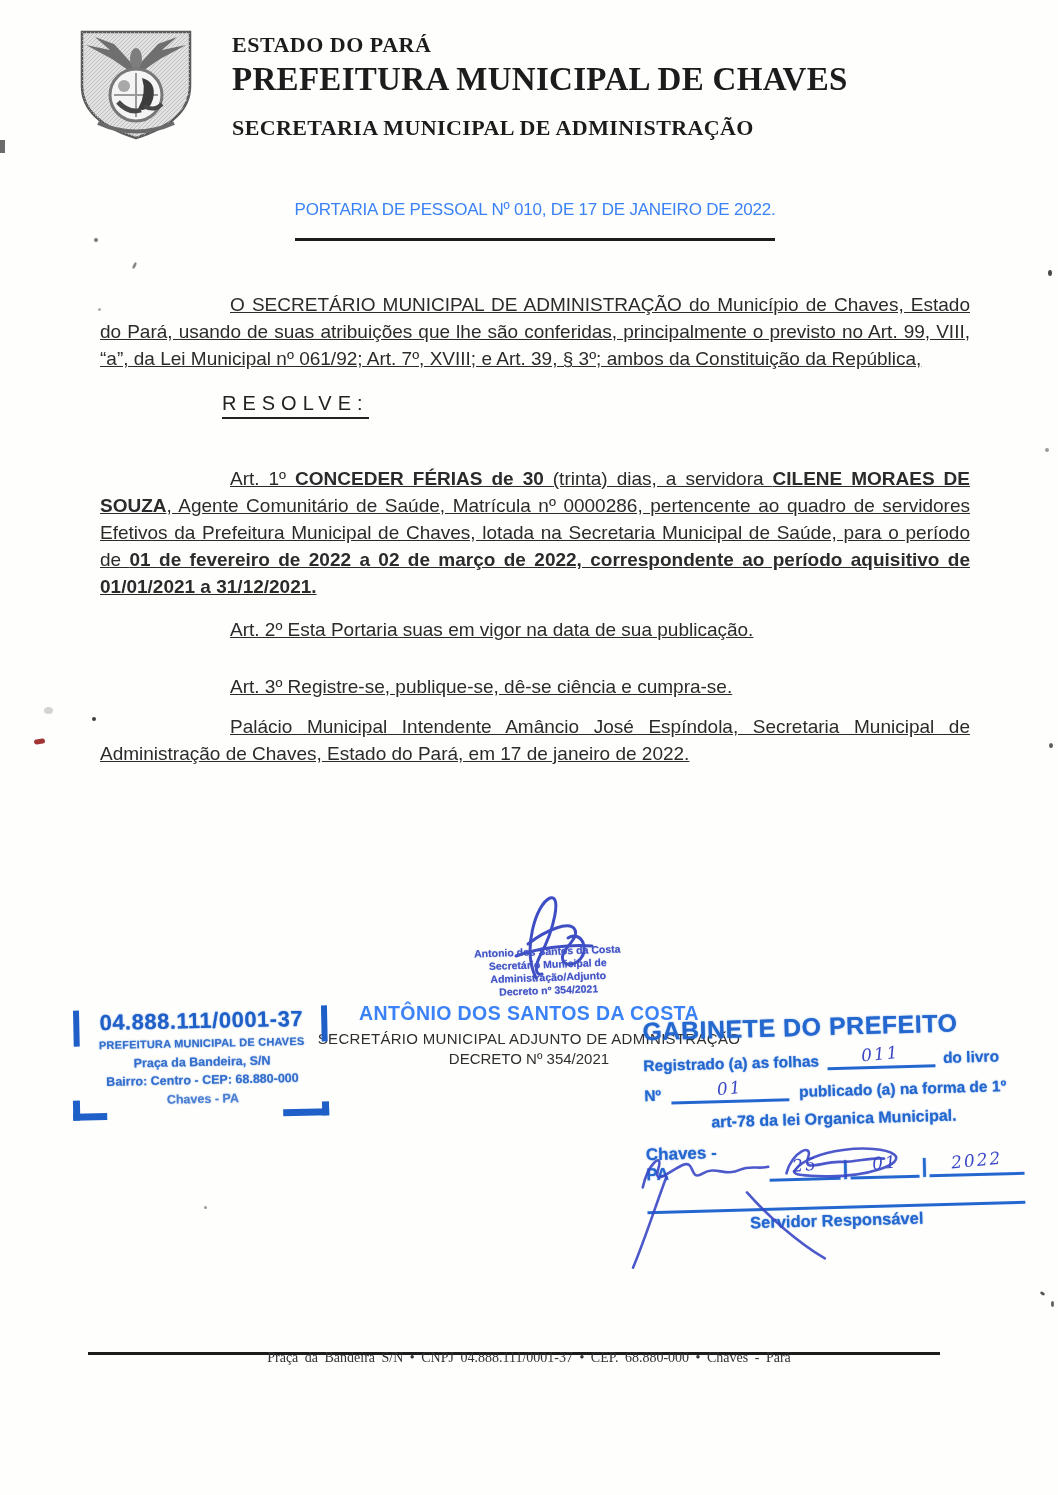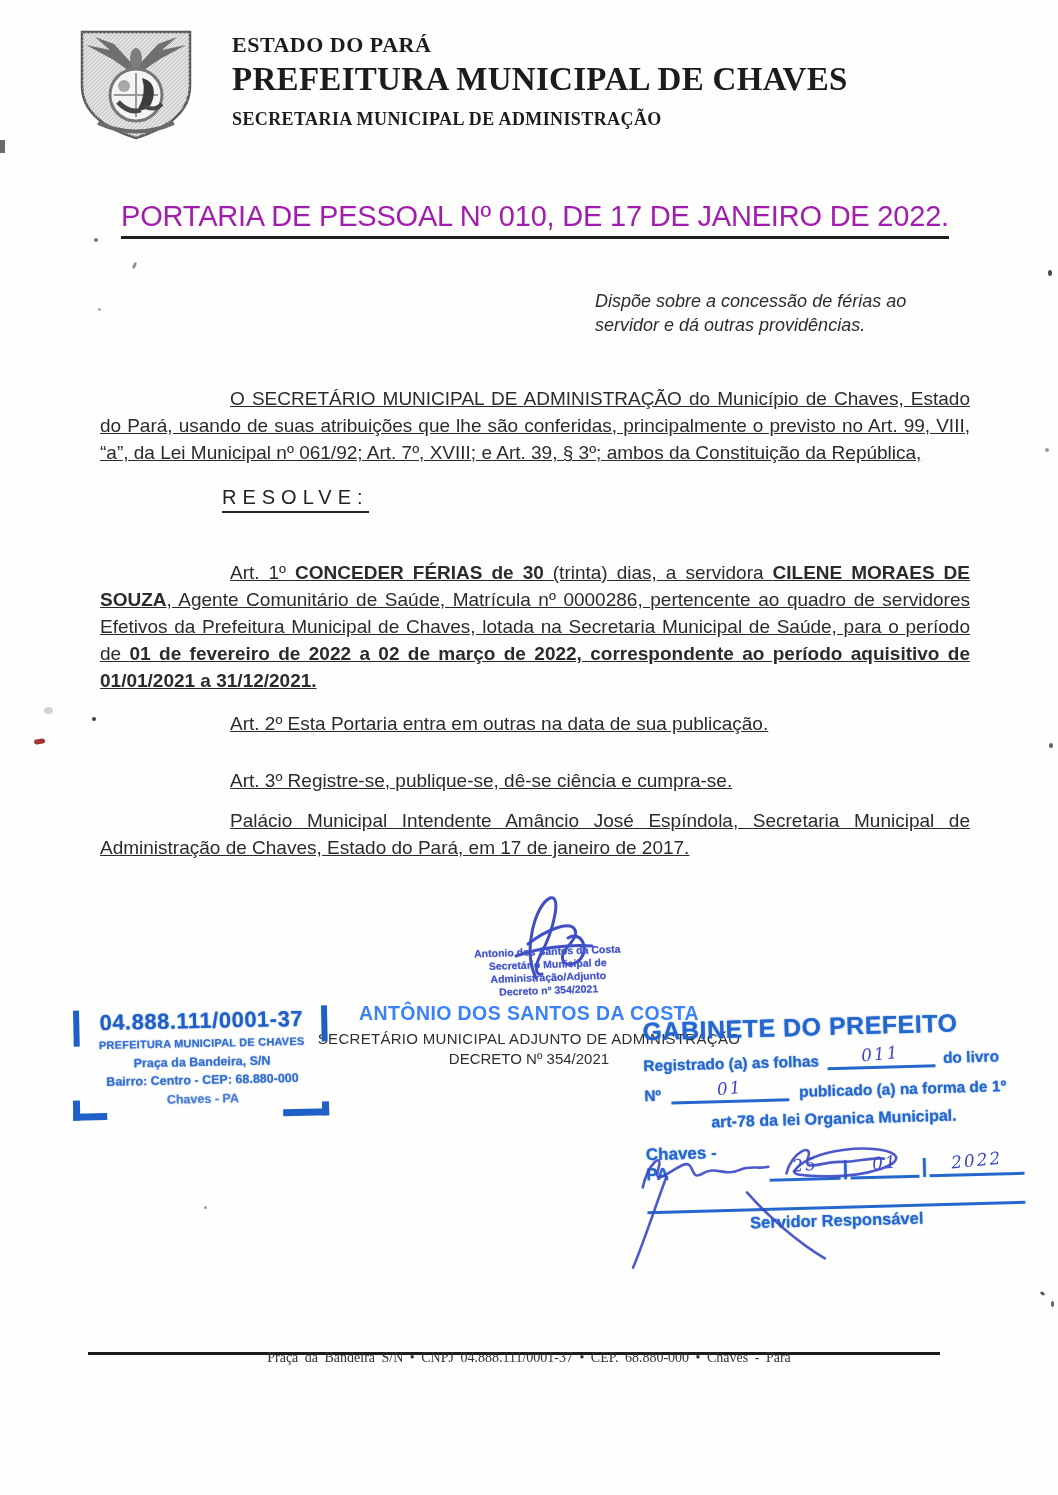--- a/index.html
+++ b/index.html
@@ -8,27 +8,27 @@
     position:relative; width:1058px; height:1495px; margin:0 auto;
     background:#fefefd; overflow:hidden;
     font-family:"Liberation Sans", sans-serif; color:#262626;
   }
   
   .header { position:absolute; top:28px; left:75px; display:flex; gap:35px; }
   .crest { width:122px; height:114px; }
   .header-text { padding-top:4px; font-family:"Liberation Serif", serif; font-weight:bold; color:#1c1c1c; }
   .h-state { font-size:22px; letter-spacing:.5px; }
   .h-muni  { font-size:33px; margin-top:3px; letter-spacing:.3px; }
-  .h-dept  { font-size:18px; margin-top:11px; letter-spacing:.4px; }
+  .h-dept  { font-size:22px; margin-top:17px; letter-spacing:.4px; }
   
   .doc { position:absolute; top:200px; left:0; width:1058px; padding:0 88px 0 100px; }
   .title-line { text-align:center; margin-bottom:50px; }
   .doc-title {
-    display:inline-block; font-size:29px; letter-spacing:-.2px; color:#a21caf;
-    border-bottom:3px solid #1d1d1d; padding-bottom:3px;
+    display:inline-block; font-size:17px; letter-spacing:-.2px; color:#3b82f6;
+    border-bottom:3px solid #1d1d1d; padding-bottom:18px;
   }
   .epigraph {
     margin-left:495px; width:345px; font-style:italic; font-size:18px;
     line-height:24px; color:#2c2c2c; margin-bottom:48px;
   }
   .para { font-size:19px; line-height:27px; text-align:justify; color:#2b2b2b;text-decoration:underline; }
   .indent { text-indent:130px; }
   .preamble { margin-bottom:20px; }
   .resolve-wrap { margin:12px 0 46px 122px; }
   .resolve {
@@ -148,29 +148,28 @@
       <div class="h-state">ESTADO DO PARÁ</div>
       <div class="h-muni">PREFEITURA MUNICIPAL DE CHAVES</div>
       <div class="h-dept">SECRETARIA MUNICIPAL DE ADMINISTRAÇÃO</div>
     </div>
   </div>
 
   <div class="doc">
     <div class="title-line">
       <span class="doc-title">PORTARIA DE PESSOAL Nº 010, DE 17 DE JANEIRO DE 2022.</span>
     </div>
-    <div class="epigraph">Dispõe sobre a concessão de férias ao servidor e dá outras providências.</div>
     <p class="para indent preamble"><span>O SECRETÁRIO MUNICIPAL DE ADMINISTRAÇÃO do Município de Chaves, Estado do Pará, usando de suas atribuições que lhe são conferidas, principalmente o previsto no Art. 99, VIII, “a”, da Lei Municipal nº 061/92; Art. 7º, XVIII; e Art. 39, § 3º; ambos da Constituição da República,</span></p>
     <div class="resolve-wrap">
       <span class="resolve">RESOLVE:</span>
     </div>
     <p class="para indent art1"><span>Art. 1º </span><span style="font-weight: bold;">CONCEDER FÉRIAS de 30 </span><span>(trinta) dias, a servidora </span><span style="font-weight: bold;">CILENE MORAES DE SOUZA</span><span>, Agente Comunitário de Saúde, Matrícula nº 0000286, pertencente ao quadro de servidores Efetivos da Prefeitura Municipal de Chaves, lotada na Secretaria Municipal de Saúde, para o período de </span><span style="font-weight: bold;">01 de fevereiro de 2022 a 02 de março de 2022, correspondente ao período aquisitivo de 01/01/2021 a 31/12/2021.</span></p>
-    <p class="para indent art2">Art. 2º Esta Portaria entra em outras na data de sua publicação.</p>
+    <p class="para indent art2">Art. 2º Esta Portaria suas em vigor na data de sua publicação.</p>
     <p class="para indent art3">Art. 3º Registre-se, publique-se, dê-se ciência e cumpra-se.</p>
-    <p class="para indent closing">Palácio Municipal Intendente Amâncio José Espíndola, Secretaria Municipal de Administração de Chaves, Estado do Pará, em 17 de janeiro de 2017.</p>
+    <p class="para indent closing">Palácio Municipal Intendente Amâncio José Espíndola, Secretaria Municipal de Administração de Chaves, Estado do Pará, em 17 de janeiro de 2022.</p>
   </div>
 
   <div class="sig-scribble">
     <svg width="132" height="92" viewBox="0 0 132 92" xmlns="http://www.w3.org/2000/svg">
       <g stroke="#2b3cc0" stroke-width="3" fill="none" stroke-linecap="round" opacity="0.9">
         <path d="M58,90 C44,62 58,16 72,10 C84,6 76,42 62,68 C56,80 58,88 64,86"></path>
         <path d="M50,56 C68,42 92,32 97,42 C102,52 78,64 86,74 C92,81 108,72 106,58 C104,48 96,46 90,50"></path>
         <path d="M38,68 C60,60 92,56 114,58"></path>
       </g>
     </svg>

